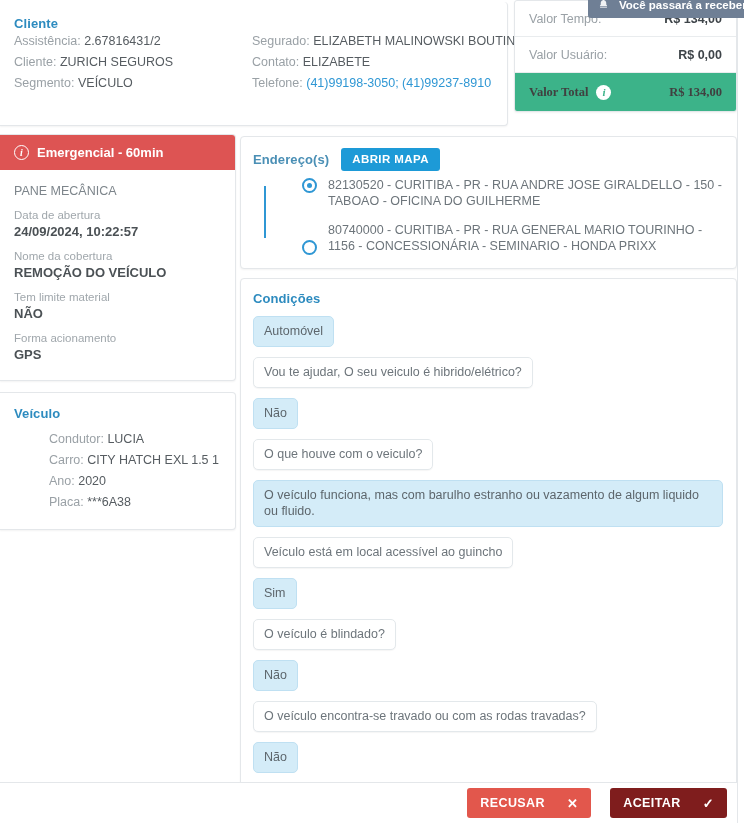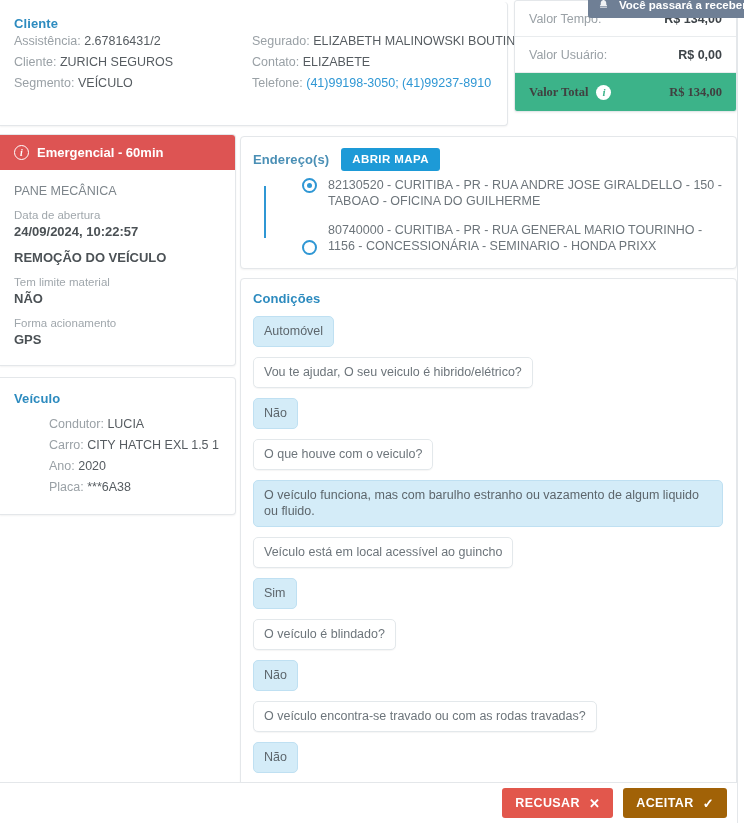--- a/index.html
+++ b/index.html
@@ -250,26 +250,26 @@
     display: flex; align-items: center; justify-content: flex-end;
     gap: 10px;
     padding-right: 10px;
   }
   .btn-foot {
     border: none; border-radius: 3px;
     color: #ffffff;
     font-size: 12.5px; font-weight: bold;
     letter-spacing: .4px;
     padding: 8px 13px;
-    display: flex; align-items: center; gap: 9px;
+    display: flex; align-items: center; gap: 22px;
     cursor: pointer;
     font-family: "Liberation Sans", sans-serif;
   }
   .btn-refuse { background: #e2574c; }
-  .btn-accept { background: #a16207; }
+  .btn-accept { background: #7f1d1d; margin-left: 9px; }
   .glyph { font-size: 13px; font-weight: bold; line-height: 1; }
 
   
   .page-rule {
     position: absolute;
     left: 737px; top: 0; width: 1px; height: 823px;
     background: #e4e7ea;
   }
 </style>
 </head>
@@ -347,20 +347,21 @@
         <span>Emergencial - 60min</span>
       </div>
       <div class="emg-body">
         <div class="cov-sub">PANE MECÂNICA</div>
 
         <div class="fld">
           <div class="flabel">Data de abertura</div>
           <div class="fvalue">24/09/2024, 10:22:57</div>
         </div>
         <div class="fld">
+          <div class="flabel">Nome da cobertura</div>
           <div class="fvalue">REMOÇÃO DO VEÍCULO</div>
         </div>
         <div class="fld">
           <div class="flabel">Tem limite material</div>
           <div class="fvalue">NÃO</div>
         </div>
         <div class="fld">
           <div class="flabel">Forma acionamento</div>
           <div class="fvalue">GPS</div>
         </div>

